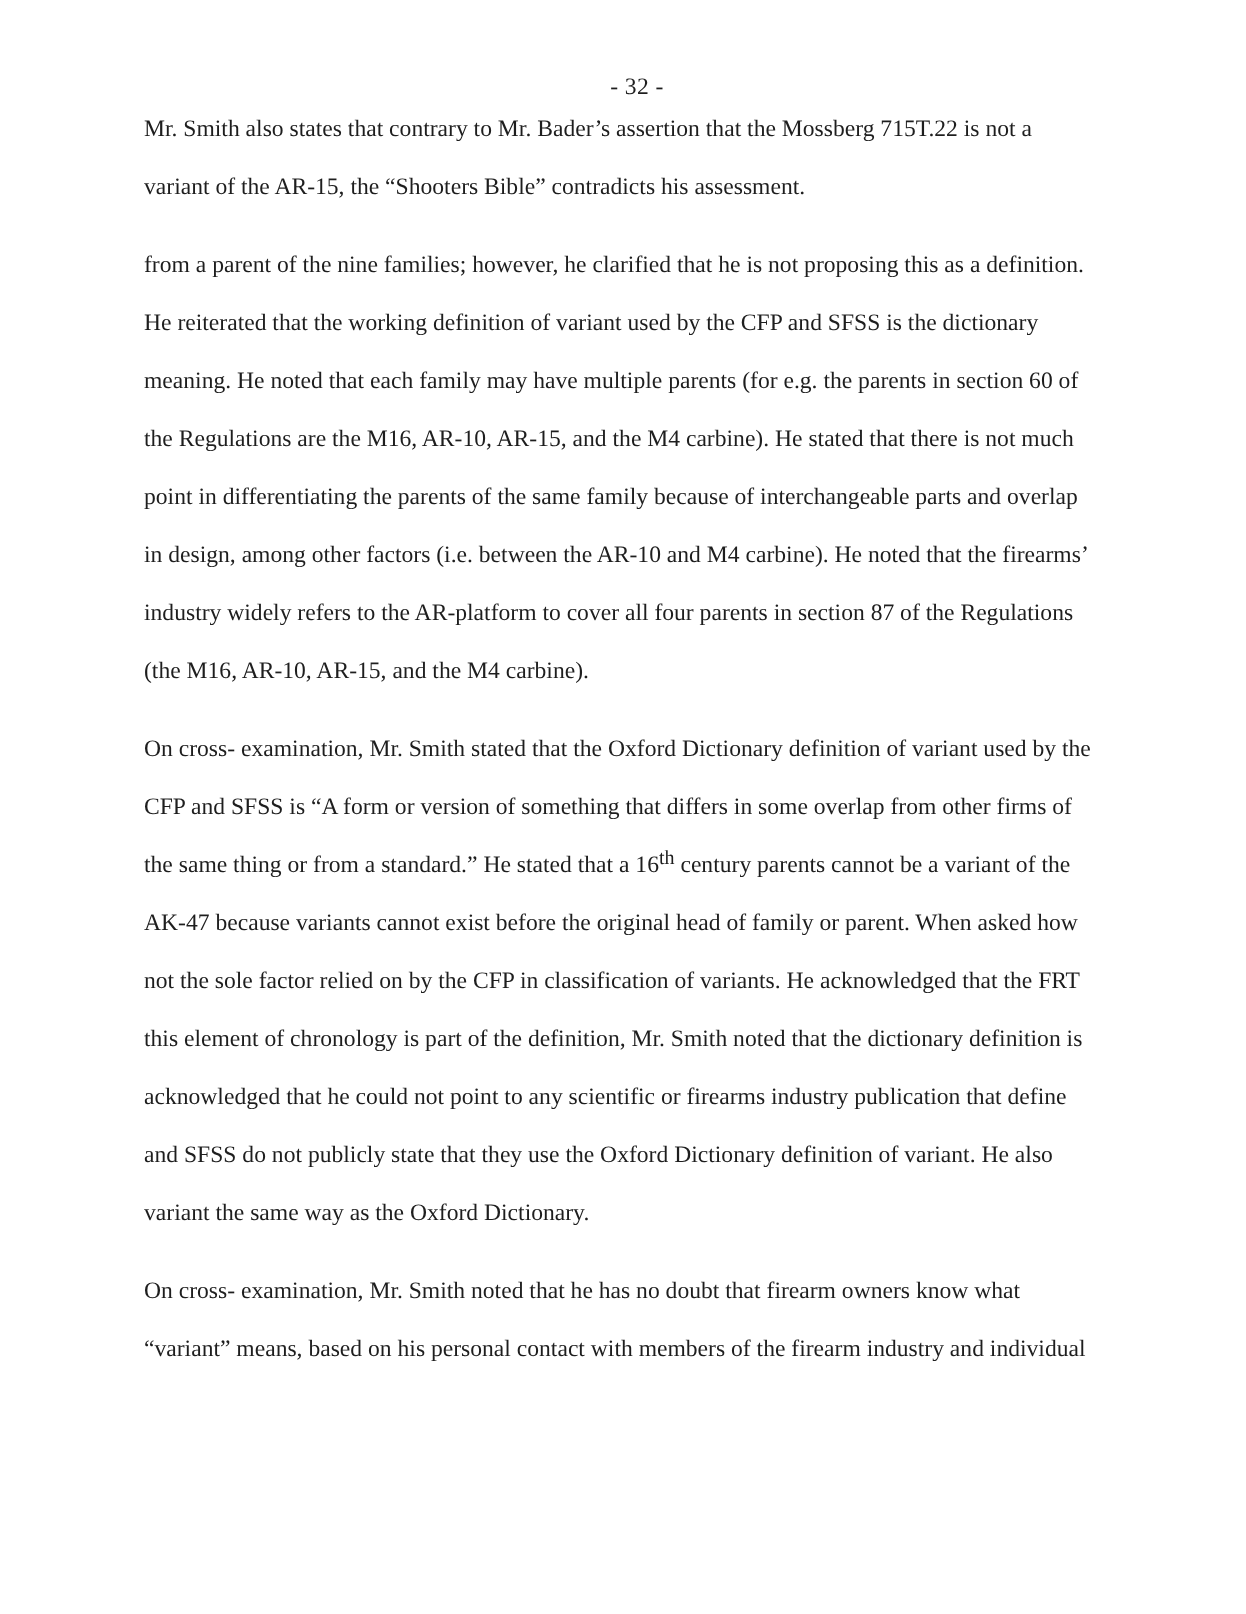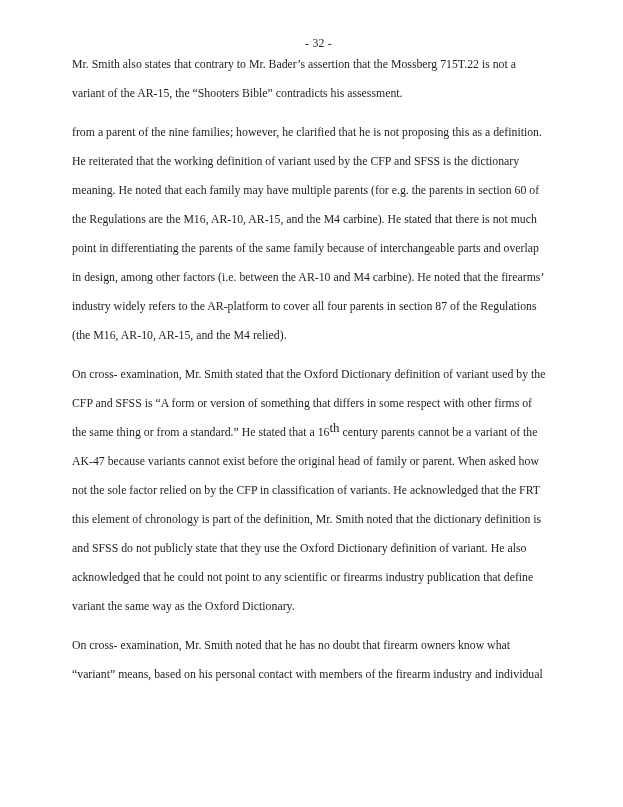--- a/index.html
+++ b/index.html
@@ -33,21 +33,21 @@
     margin: 0 0 10px 0;
   }
   .paragraph .line {
     height: 29px;
     line-height: 29px;
     font-size: 11.8px;
     white-space: nowrap;
     text-align: left;
   }
   .paragraph .line sup {
-    font-size: 13px;
+    font-size: 10px;
     line-height: 0;
     vertical-align: 4px;
   }
 </style>
 </head>
 <body>
 
 <div class="page">
   <div class="page-number">- 32 -</div>
 
@@ -56,30 +56,30 @@
       <div class="line">variant of the AR-15, the “Shooters Bible” contradicts his assessment.</div>
     </div>
   <div class="paragraph">
       <div class="line">from a parent of the nine families; however, he clarified that he is not proposing this as a definition.</div>
       <div class="line">He reiterated that the working definition of variant used by the CFP and SFSS is the dictionary</div>
       <div class="line">meaning. He noted that each family may have multiple parents (for e.g. the parents in section 60 of</div>
       <div class="line">the Regulations are the M16, AR-10, AR-15, and the M4 carbine). He stated that there is not much</div>
       <div class="line">point in differentiating the parents of the same family because of interchangeable parts and overlap</div>
       <div class="line">in design, among other factors (i.e. between the AR-10 and M4 carbine). He noted that the firearms’</div>
       <div class="line">industry widely refers to the AR-platform to cover all four parents in section 87 of the Regulations</div>
-      <div class="line">(the M16, AR-10, AR-15, and the M4 relied).</div>
+      <div class="line">(the M16, AR-10, AR-15, and the M4 carbine).</div>
     </div>
   <div class="paragraph">
       <div class="line">On cross- examination, Mr. Smith stated that the Oxford Dictionary definition of variant used by the</div>
-      <div class="line">CFP and SFSS is “A form or version of something that differs in some respect with other firms of</div>
+      <div class="line">CFP and SFSS is “A form or version of something that differs in some overlap from other firms of</div>
       <div class="line"><span>the same thing or from a standard.” He stated that a 16</span><sup>th</sup><span> century parents cannot be a variant of the</span></div>
       <div class="line">AK-47 because variants cannot exist before the original head of family or parent. When asked how</div>
       <div class="line">not the sole factor relied on by the CFP in classification of variants. He acknowledged that the FRT</div>
       <div class="line">this element of chronology is part of the definition, Mr. Smith noted that the dictionary definition is</div>
+      <div class="line">acknowledged that he could not point to any scientific or firearms industry publication that define</div>
       <div class="line">and SFSS do not publicly state that they use the Oxford Dictionary definition of variant. He also</div>
-      <div class="line">acknowledged that he could not point to any scientific or firearms industry publication that define</div>
       <div class="line">variant the same way as the Oxford Dictionary.</div>
     </div>
   <div class="paragraph">
       <div class="line">On cross- examination, Mr. Smith noted that he has no doubt that firearm owners know what</div>
       <div class="line">“variant” means, based on his personal contact with members of the firearm industry and individual</div>
     </div>
 </div>
 
 </body></html>

